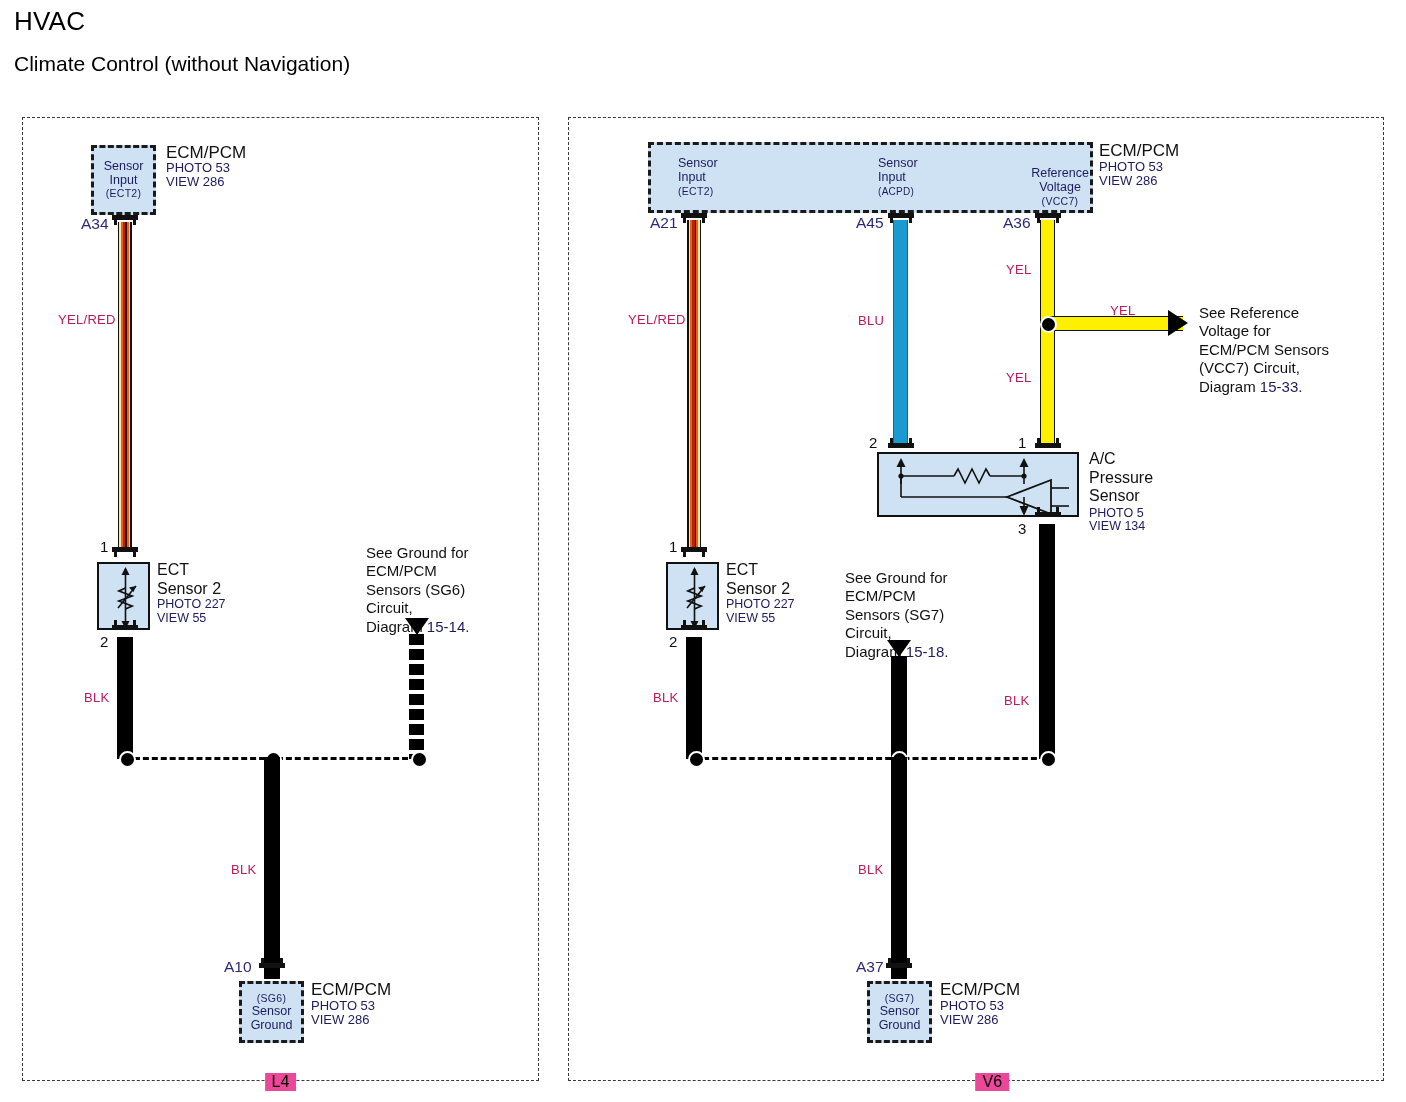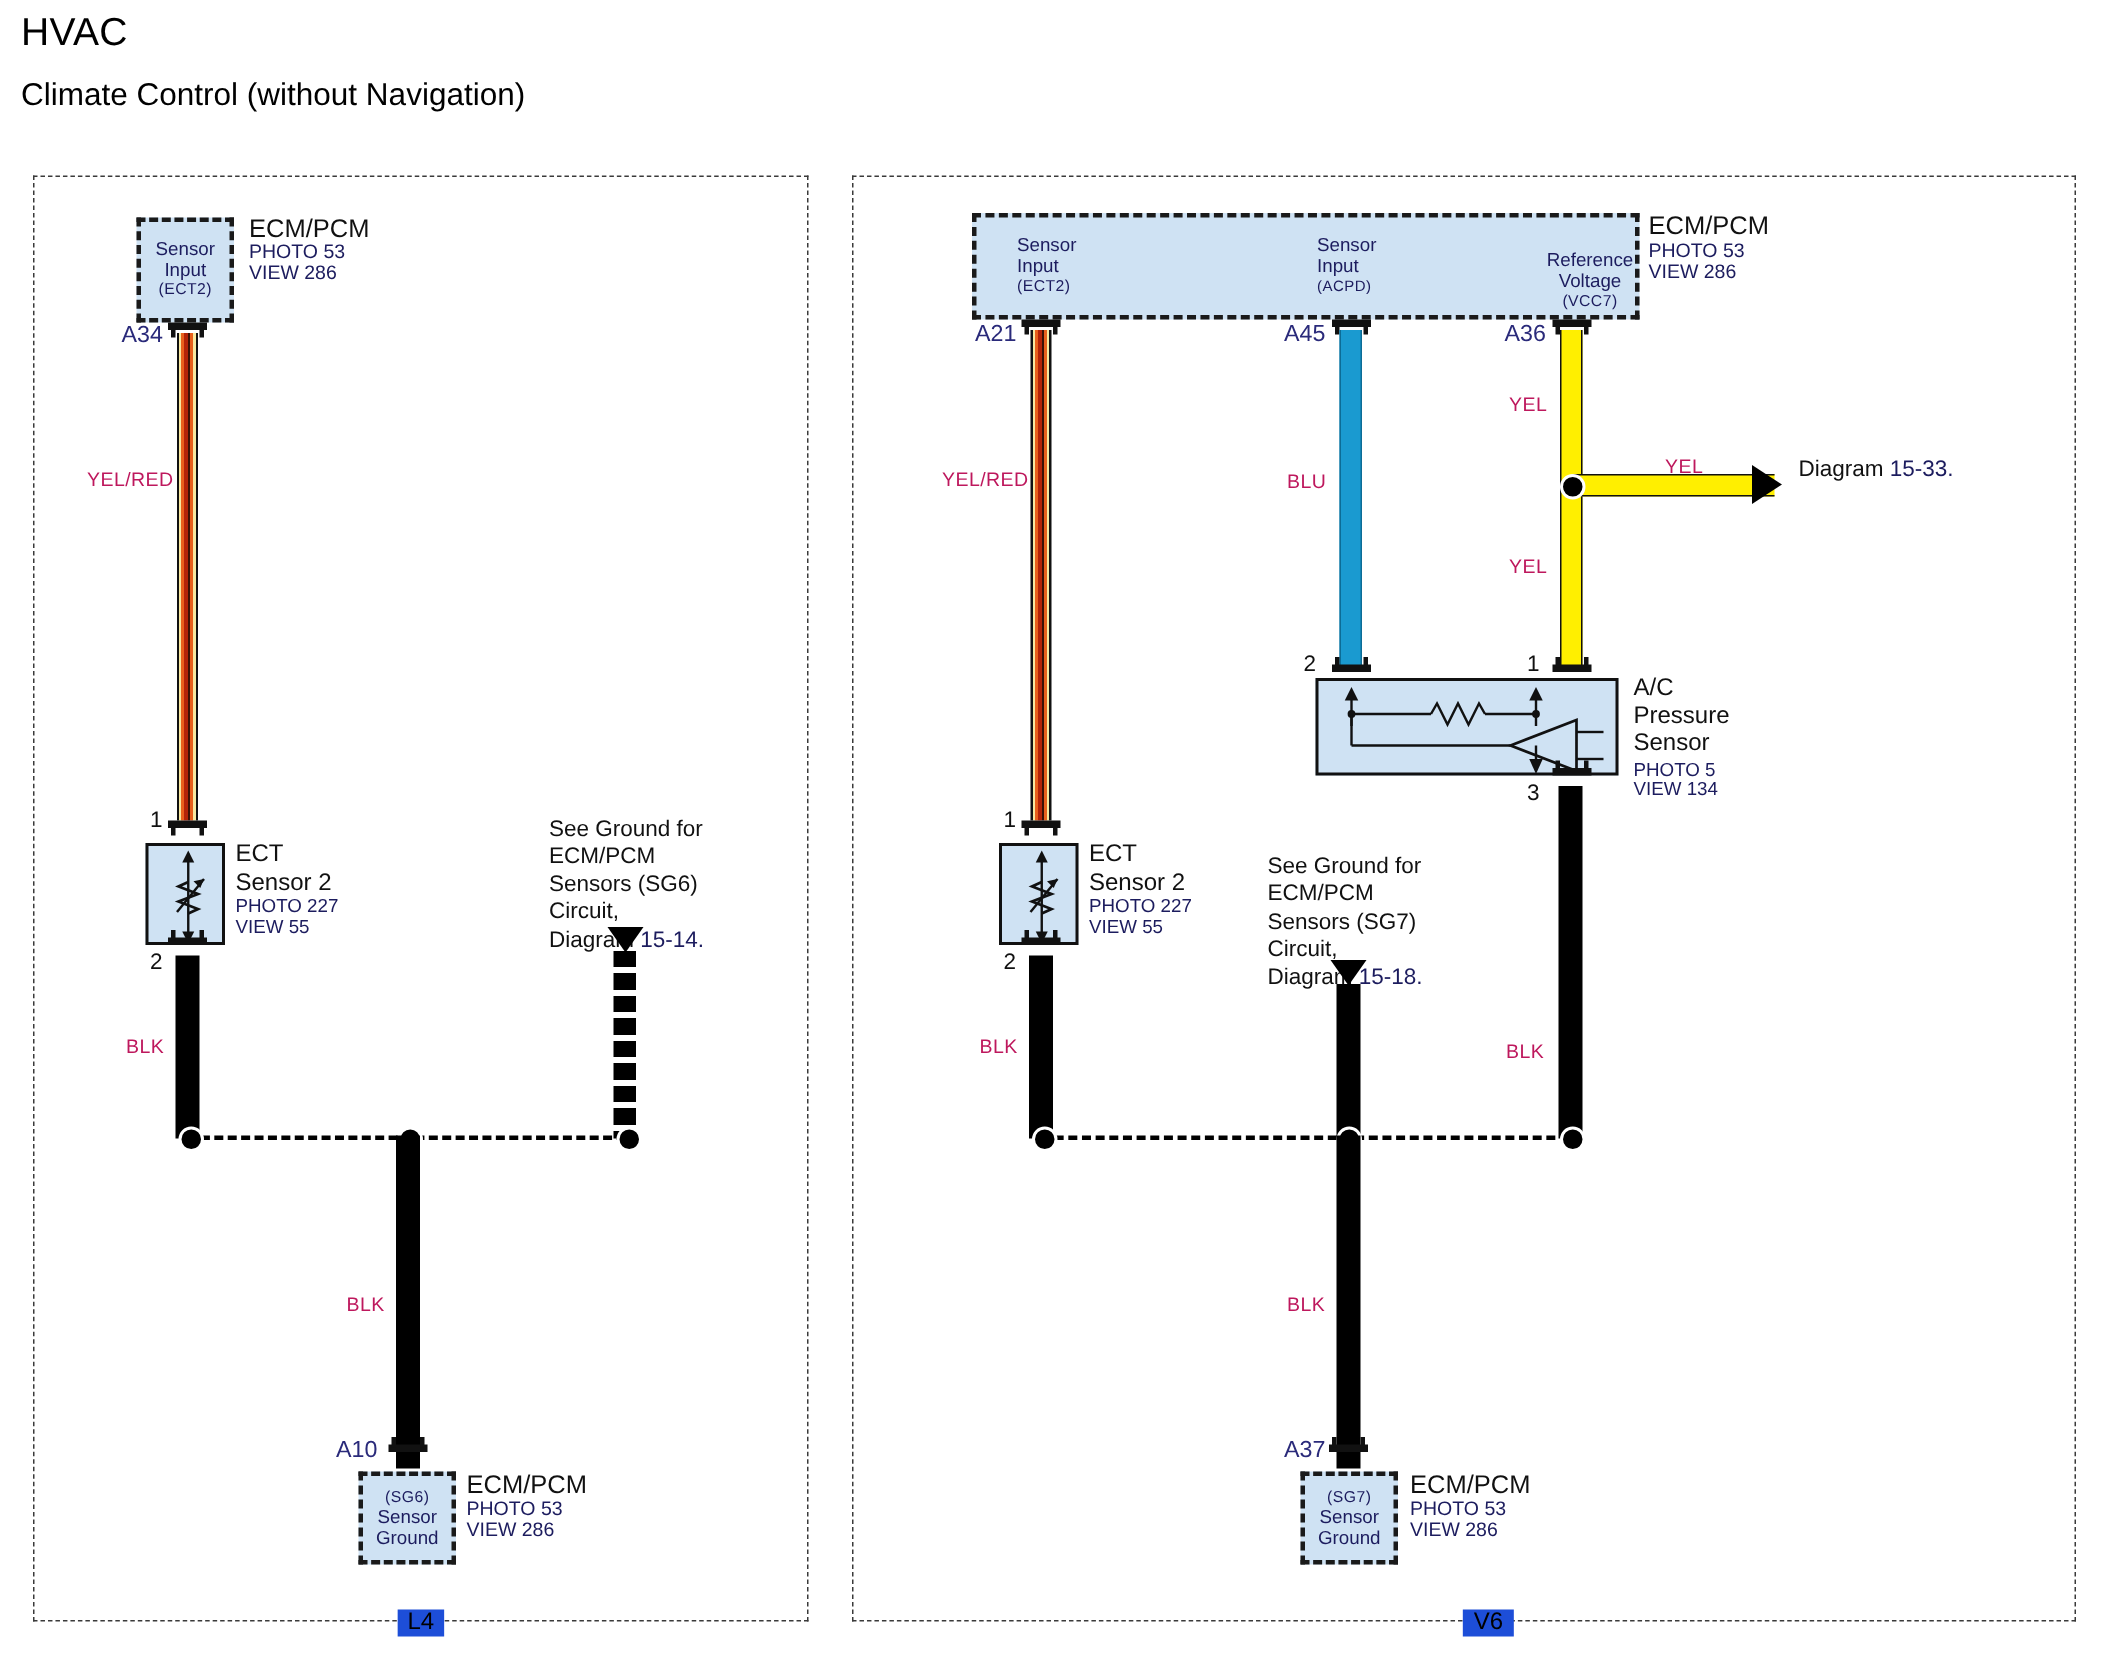--- a/index.html
+++ b/index.html
@@ -9,21 +9,21 @@
   .abs{position:absolute;}
 
   
   #doc-title{left:14px;top:6px;font-size:26px;letter-spacing:.2px;}
   #doc-subtitle{left:14px;top:52px;font-size:21px;}
 
   
   .panel{position:absolute;border:1px dashed #3a3a3a;box-sizing:border-box;background:transparent;}
   #panel-l4{left:22px;top:117px;width:517px;height:964px;}
   #panel-v6{left:568px;top:117px;width:816px;height:964px;}
-  .panel-tag{position:absolute;font-size:16px;background:#1d4ed8;padding:0 7px;
+  .panel-tag{position:absolute;font-size:16px;background:#ec4899;padding:0 7px;
              bottom:-11px;transform:translateX(-50%);}
 
   
   .conn{position:absolute;background:#cfe2f3;border:3px dashed #1a1a1a;box-sizing:border-box;
         display:flex;flex-direction:column;align-items:center;justify-content:center;}
   .conn .l1,.conn .l2{font-size:12.5px;line-height:13.5px;color:#1c1c5e;}
   .conn .code{font-size:10.5px;line-height:13px;color:#1c1c5e;letter-spacing:.3px;}
 
   
   .comp{position:absolute;background:#cfe2f3;border:2px solid #111;box-sizing:border-box;}
@@ -222,21 +222,25 @@
 <div class="wire w-yel" style="left:1040px;top:220px;width:15px;height:228px;"></div>
 <div class="wlabel" style="left:1006px;top:262px;">YEL</div>
 <div class="wlabel" style="left:1006px;top:370px;">YEL</div>
 
 <div class="wire" style="left:1048px;top:316px;width:135px;height:15px;background:#ffef00;border-top:1.5px solid #111;border-bottom:1.5px solid #111;box-sizing:border-box;"></div>
 <div class="arrow-right" style="left:1168px;top:310px;"></div>
 <div class="wlabel" style="left:1110px;top:303px;">YEL</div>
 <div class="dot" style="left:1040px;top:316px;"></div>
 
 <div class="note" style="left:1199px;top:285px;">
-  <span>Diagram </span><span class="blue">15-33.</span>
+  <span>See Reference
+Voltage for
+ECM/PCM Sensors
+(VCC7) Circuit,
+</span><span>Diagram </span><span class="blue">15-33.</span>
 </div>
 
 <div class="pin" style="left:869px;top:434px;">2</div>
 <div class="cap" style="left:888px;top:448px;width:26px;transform:scaleY(-1);">
   <div class="bar" style="width:26px;"></div>
   <div class="neckL" style="left:2px;"></div>
   <div class="neckR" style="right:2px;"></div>
 </div>
 <div class="pin" style="left:1018px;top:434px;">1</div>
 <div class="cap" style="left:1035px;top:448px;width:26px;transform:scaleY(-1);">

